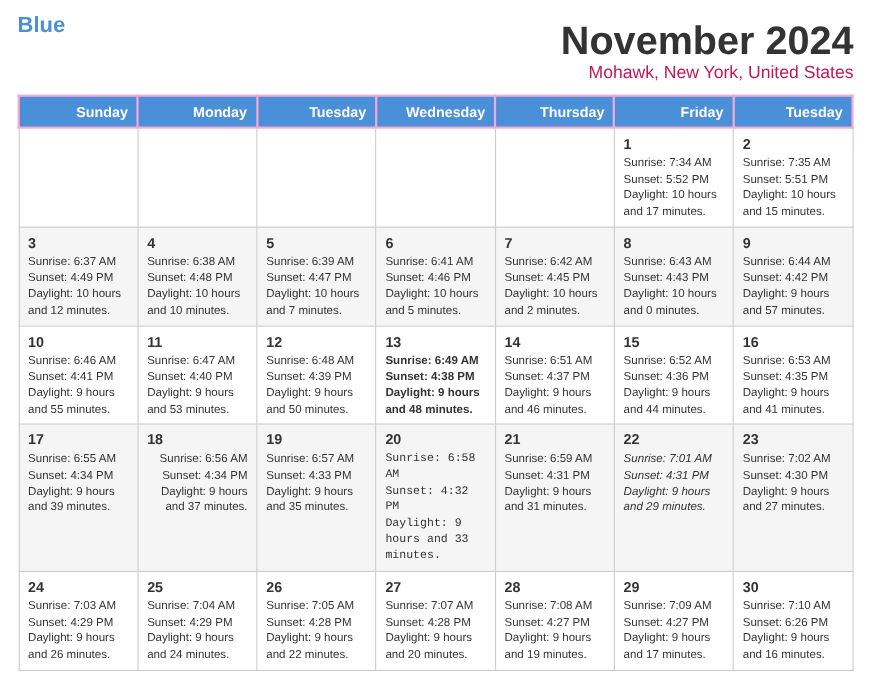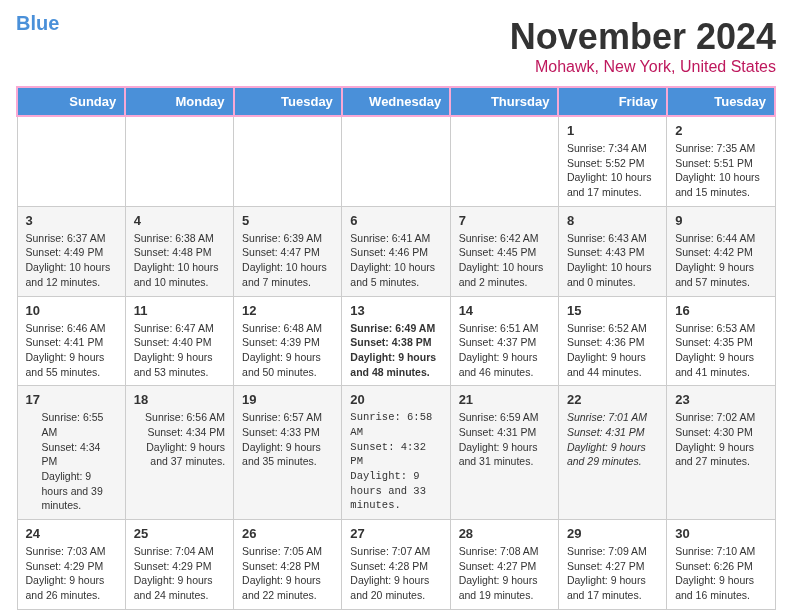--- a/index.html
+++ b/index.html
@@ -201,21 +201,21 @@
         <td>
           <div class="day-number">16</div>
           <div class="day-info" style="white-space: pre-line;">Sunrise: 6:53 AM
 Sunset: 4:35 PM
 Daylight: 9 hours and 41 minutes.</div>
         </td>
       </tr>
       <tr>
         <td>
           <div class="day-number">17</div>
-          <div class="day-info" style="white-space: pre-line; margin-left: 16px;">Sunrise: 6:55 AM
+          <div class="day-info" style="white-space: pre-line;">Sunrise: 6:55 AM
 Sunset: 4:34 PM
 Daylight: 9 hours and 39 minutes.</div>
         </td>
         <td>
           <div class="day-number">18</div>
           <div class="day-info" style="white-space: pre-line; text-align: right;">Sunrise: 6:56 AM
 Sunset: 4:34 PM
 Daylight: 9 hours and 37 minutes.</div>
         </td>
         <td>

